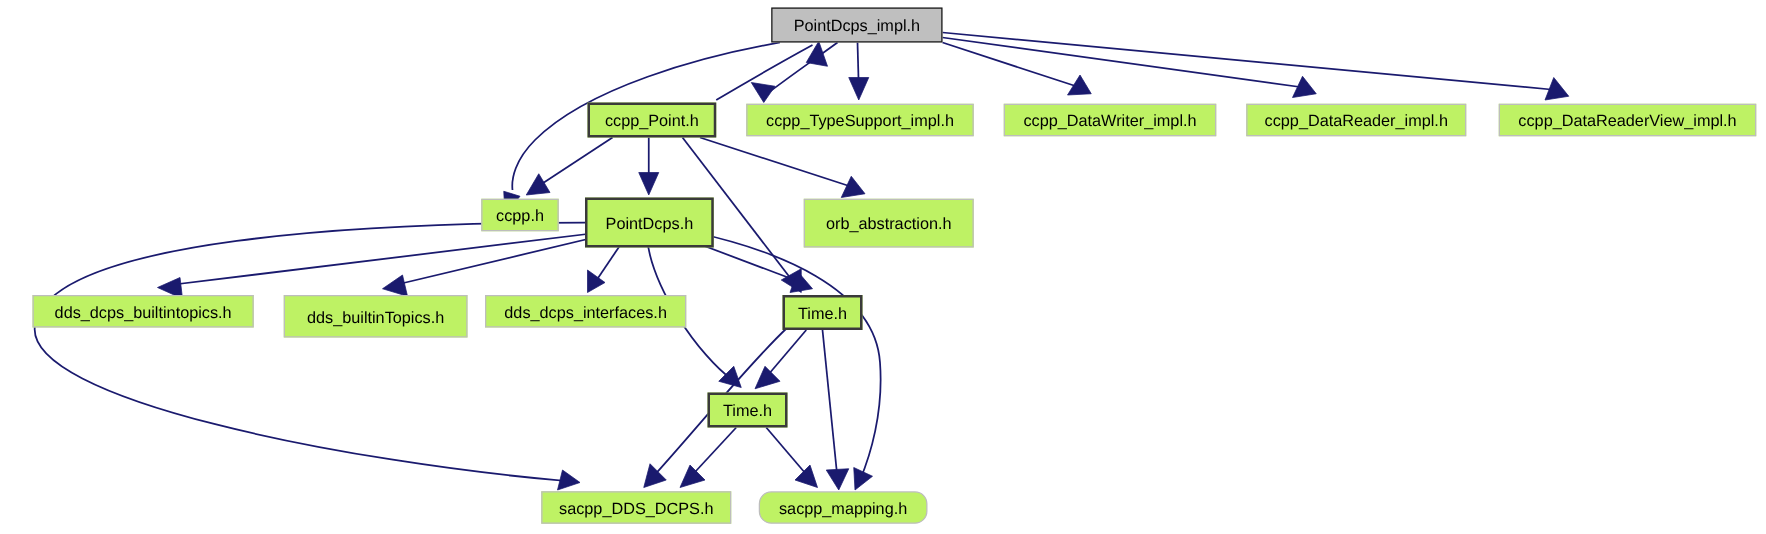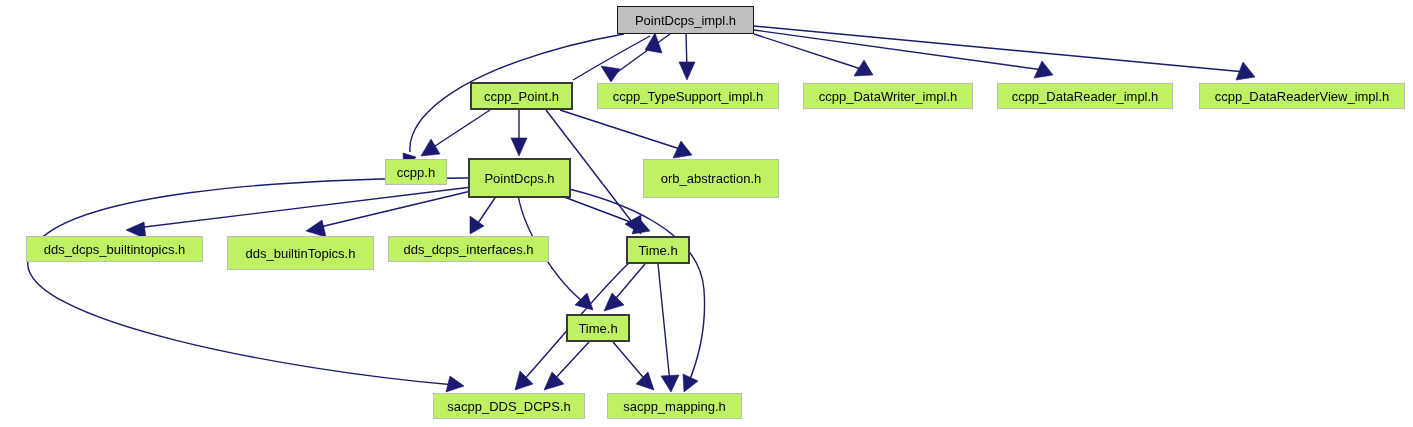--- a/index.html
+++ b/index.html
@@ -195,16 +195,16 @@
     </div>
     <div class="node thick" style="left: 626px; top: 236px; width: 64px; height: 28px;">
       <span class="node-label">Time.h</span>
     </div>
     <div class="node thick" style="left: 566px; top: 314px; width: 64px; height: 28px;">
       <span class="node-label">Time.h</span>
     </div>
     <div class="node" style="left: 433px; top: 393px; width: 152px; height: 26px;">
       <span class="node-label">sacpp_DDS_DCPS.h</span>
     </div>
-    <div class="node" style="left: 607px; top: 393px; width: 135px; height: 26px;">
+    <div class="node" style="left: 607px; top: 393px; width: 135px; height: 26px; border-radius: 10px;">
       <span class="node-label">sacpp_mapping.h</span>
     </div>
   </div>
 
 </body></html>

